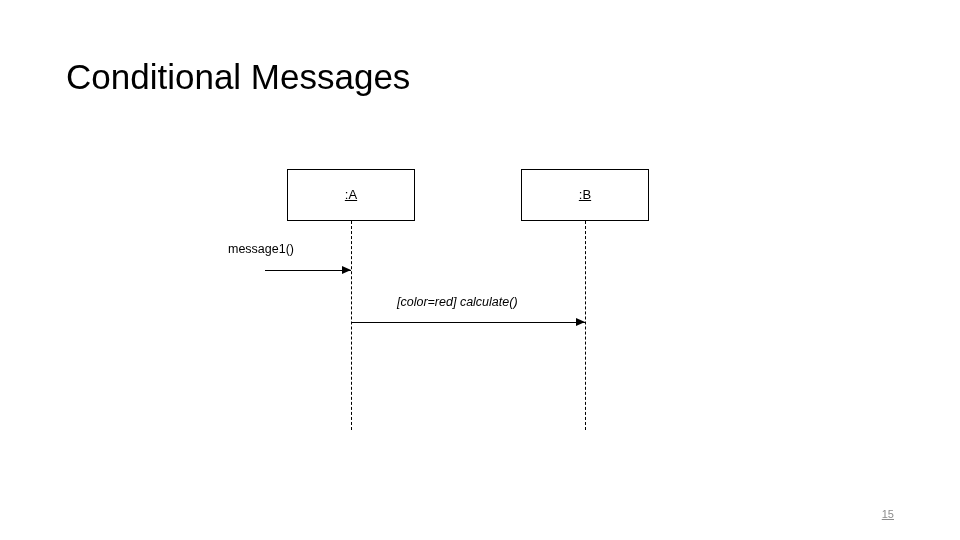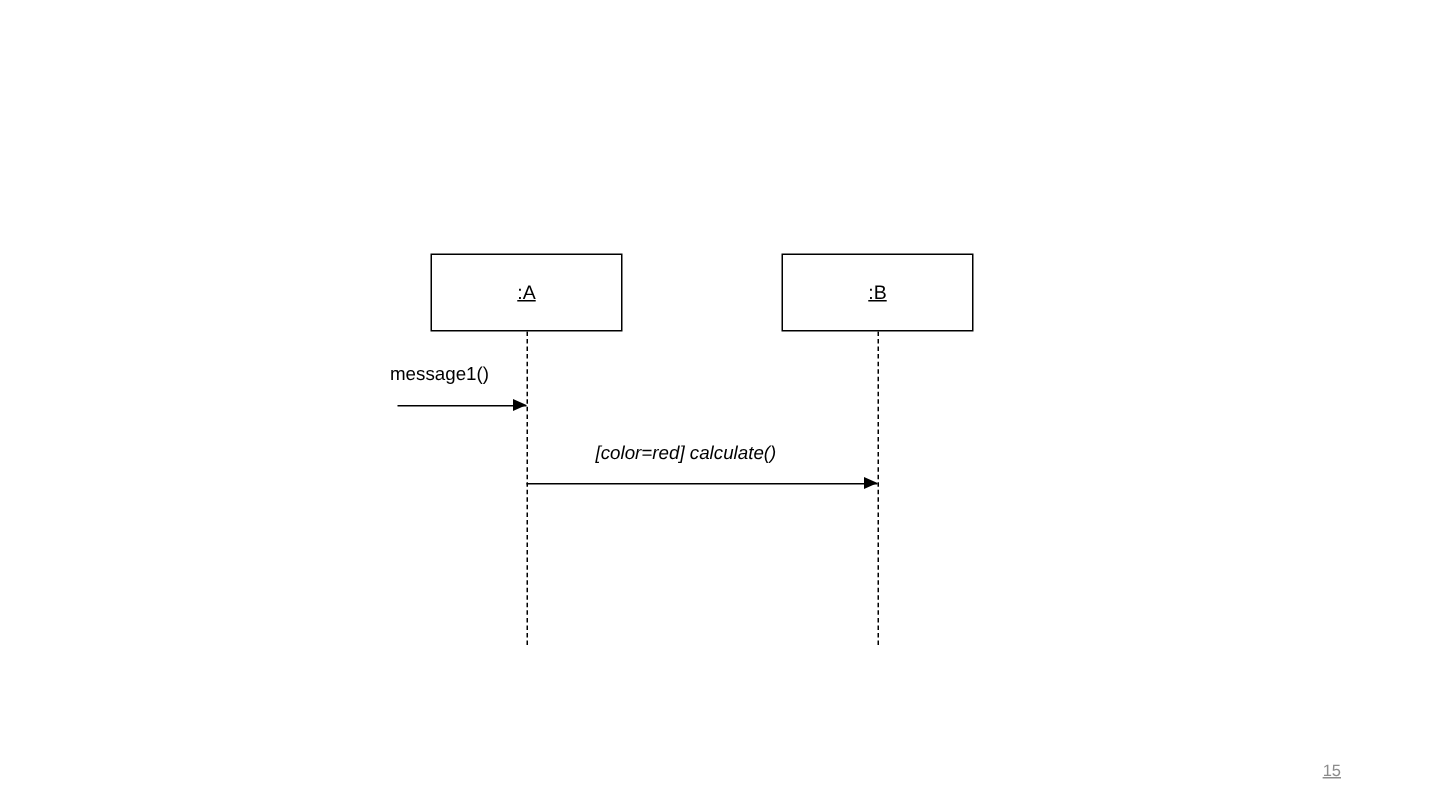--- a/index.html
+++ b/index.html
@@ -82,32 +82,33 @@
     color: #8c8c8c;
     text-align: center;
     text-decoration: underline;
   }
 </style>
 </head>
 <body>
 
 <div id="slide">
 
+  <div id="slide-title">Conditional Messages</div>
 
   <div class="lifeline-box" style="left:287px; top:169px; width:128px; height:52px;">
     <span class="lifeline-label">:A</span>
   </div>
   <div class="lifeline-dash" style="left:351px; top:221px; height:209px;"></div>
 
   <div class="lifeline-box" style="left:521px; top:169px; width:128px; height:52px;">
     <span class="lifeline-label">:B</span>
   </div>
   <div class="lifeline-dash" style="left:585px; top:221px; height:209px;"></div>
 
-  <div class="msg-label" style="left:228px; top:241px;margin-left:32px;">message1()</div>
+  <div class="msg-label" style="left:228px; top:241px;">message1()</div>
   <div class="msg-line" style="left:265px; top:270px; width:86px;"></div>
   <div class="msg-arrowhead" style="left:342px; top:266px;"></div>
 
   <div class="msg-label" style="left:397px; top:294px;font-style:italic;">[color=red] calculate()</div>
   <div class="msg-line" style="left:351px; top:322px; width:234px;"></div>
   <div class="msg-arrowhead" style="left:576px; top:318px;"></div>
 
   <div id="page-number">15</div>
 
 </div>

